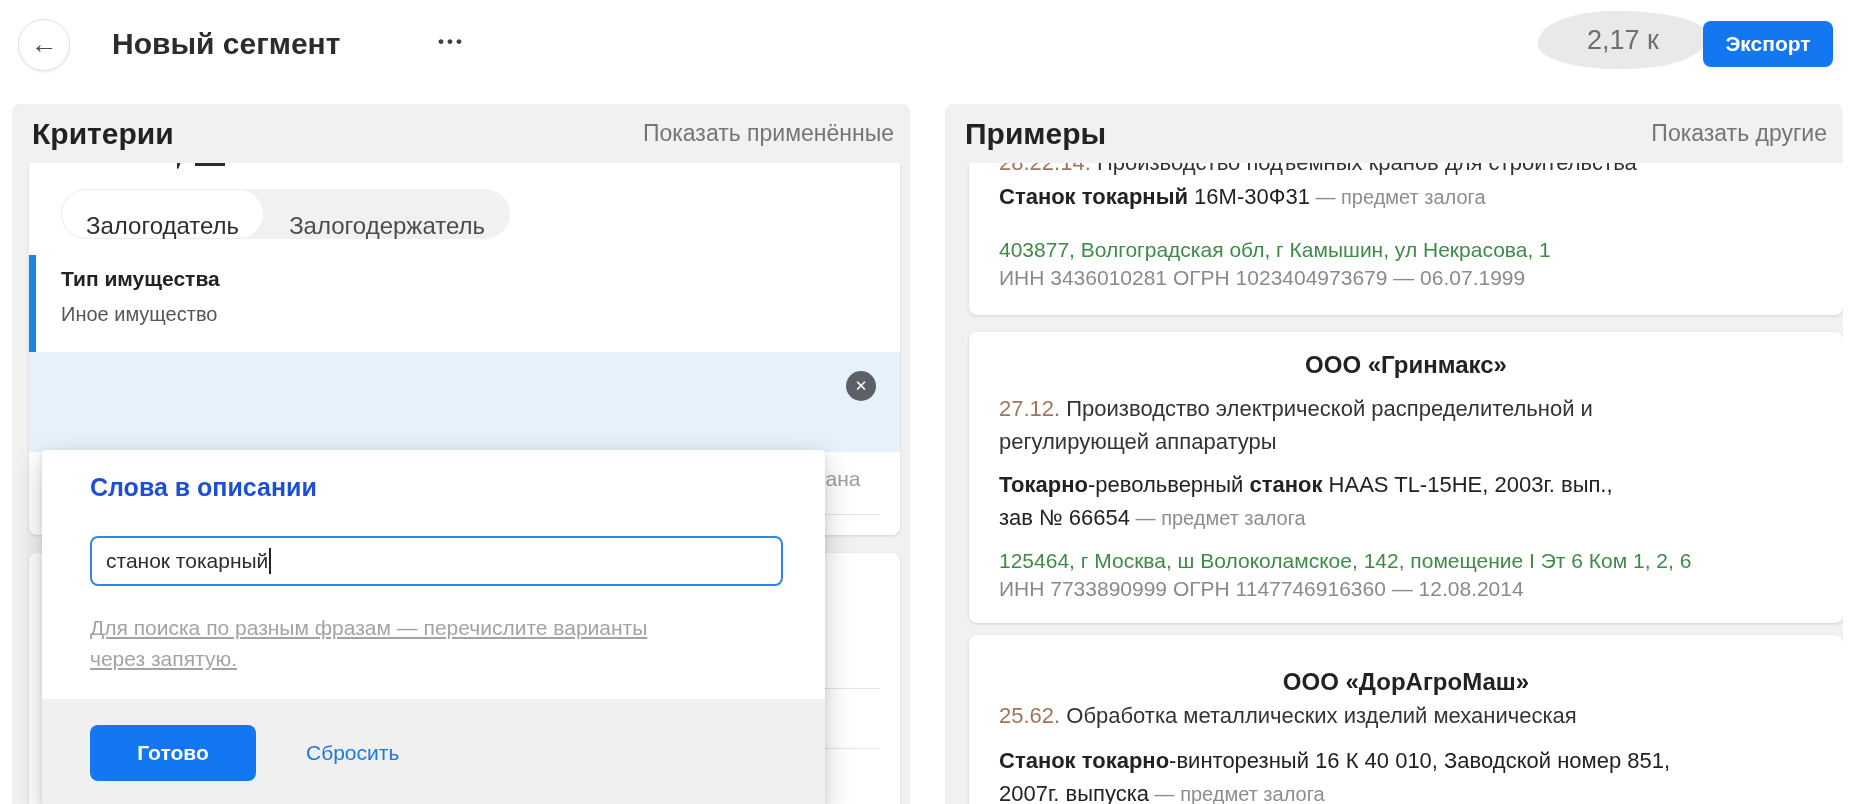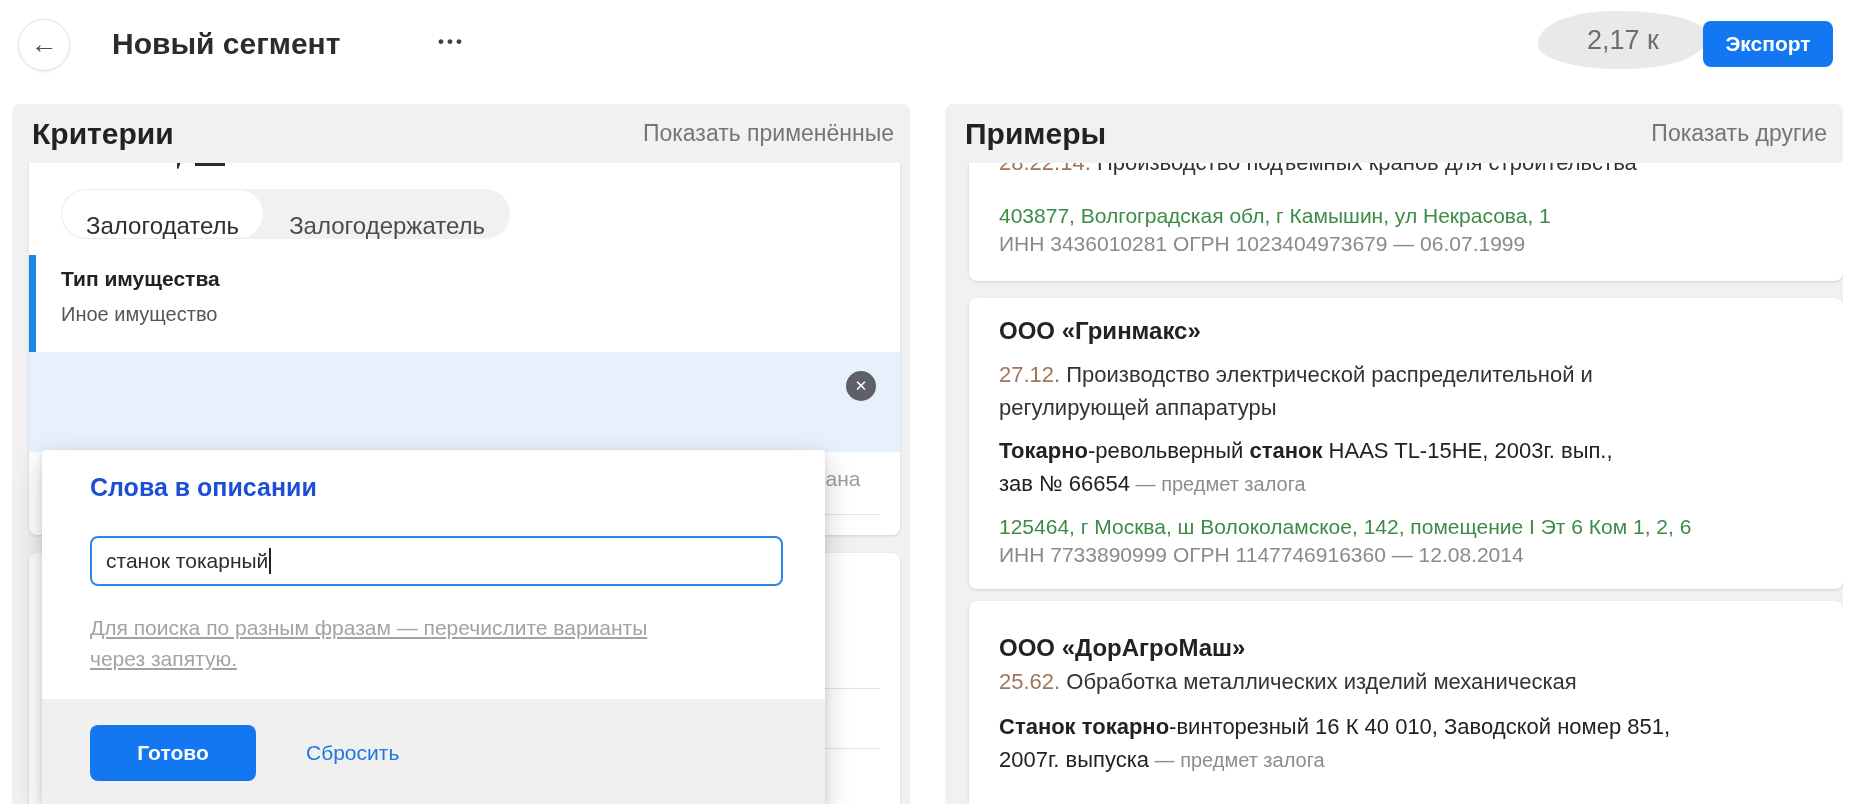--- a/index.html
+++ b/index.html
@@ -71,21 +71,21 @@
   .modal-footer { position:absolute; left:0; top:249px; width:100%; height:107px; background:#f0f0f0;
     border-radius:0 0 4px 4px; display:flex; align-items:center; padding-left:48px; }
   .done-btn { width:166px; height:56px; border:none; border-radius:8px; background:#1277f0; color:#fff;
     font-size:21px; font-weight:600; cursor:pointer; font-family:inherit; }
   .reset-link { margin-left:50px; font-size:21px; color:#1b79e2; cursor:pointer; }
 
   
   #examples-cards { position:absolute; left:0; top:0; right:0; }
   .ex-card { background:#fff; border-radius:8px; box-shadow:0 1px 3px rgba(29,33,41,.15);
     margin-left:24px; padding:0 30px; position:relative; z-index:1; }
-  .ex-name { font-size:24px; font-weight:700; color:#222; line-height:34px; }
+  .ex-name { font-size:24px; font-weight:700; color:#222; line-height:34px;text-align:center; }
   .ex-okved { font-size:22px; color:#333; line-height:33px; }
   .okved-code { color:#a1755c; }
   .ex-pledge { font-size:22px; color:#222; line-height:33px; }
   .seg-b { font-weight:700; }
   .seg-m { color:#8d8d8d; font-size:20px; }
   .ex-address { font-size:21px; color:#3d8b46; line-height:28px; }
   .ex-reg { font-size:21px; color:#8a8a8a; line-height:28px; }
   .ex-card.c0 { margin-top:24px; padding-top:20px; padding-bottom:23px; }
   .c0 .ex-okved { line-height:30px; white-space:nowrap; overflow:hidden; }
   .c0 .ex-pledge { margin-top:4px; line-height:30px; }
@@ -161,20 +161,21 @@
         <button class="done-btn">Готово</button>
         <span class="reset-link">Сбросить</span>
       </div>
     </div>
   </div>
 
   <div class="panel panel-right">
     <div id="examples-cards">
         <div class="ex-card c0">
           <div class="ex-okved"><span class="okved-code">28.22.14. </span>Производство подъемных кранов для строительства</div>
+          <div class="ex-pledge"><span class="seg-b">Станок токарный</span><span> 16М-30Ф31</span><span class="seg-m"> — предмет залога</span></div>
           <div class="ex-address">403877, Волгоградская обл, г Камышин, ул Некрасова, 1</div>
           <div class="ex-reg">ИНН 3436010281 ОГРН 1023404973679 — 06.07.1999</div>
         </div>
         <div class="ex-card c1">
           <div class="ex-name">ООО «Гринмакс»</div>
           <div class="ex-okved"><span class="okved-code">27.12. </span>Производство электрической распределительной и регулирующей аппаратуры</div>
           <div class="ex-pledge"><span class="seg-b">Токарно</span><span>-револьверный </span><span class="seg-b">станок</span><span> HAAS TL-15HE, 2003г. вып., зав № 66654</span><span class="seg-m"> — предмет залога</span></div>
           <div class="ex-address">125464, г Москва, ш Волоколамское, 142, помещение I Эт 6 Ком 1, 2, 6</div>
           <div class="ex-reg">ИНН 7733890999 ОГРН 1147746916360 — 12.08.2014</div>
         </div>

